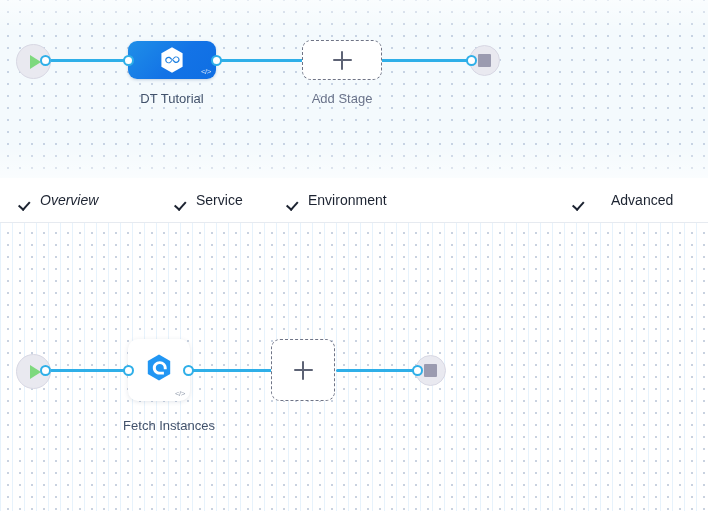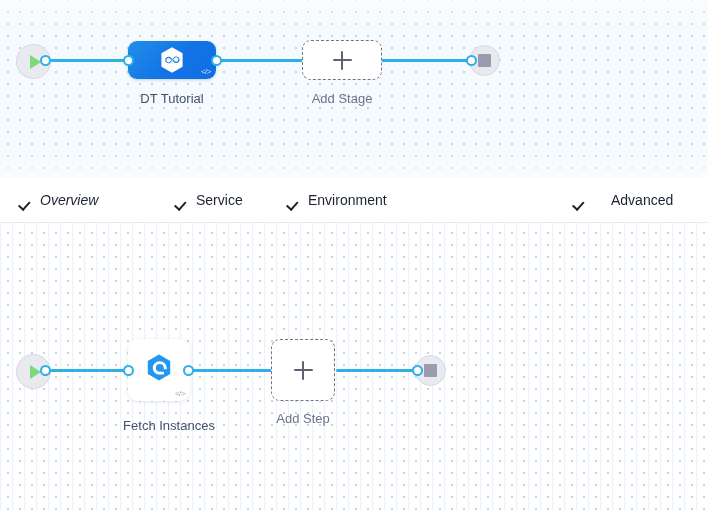--- a/index.html
+++ b/index.html
@@ -209,21 +209,20 @@
         </span>
         <span class="code-badge dark">&lt;/&gt;</span>
       </div>
       <div class="port" style="left:123px;top:142px;"></div>
       <div class="port" style="left:183px;top:142px;"></div>
       <div class="node-label" style="left:99px;top:189px;width:140px;margin-top:6px;">Fetch Instances</div>
 
       <div class="add-box" style="left:271px;top:116px;width:64px;height:62px;">
         <span class="plus"></span>
       </div>
-      <div class="node-label muted" style="left:233px;top:188px;width:140px;">Add Step</div>
 
       <div class="terminal" style="left:415px;top:132px;width:29px;height:29px;">
         <div class="stop-sq"></div>
       </div>
       <div class="port" style="left:412px;top:142px;"></div>
 
     </div>
   </div>
 
 </div>

